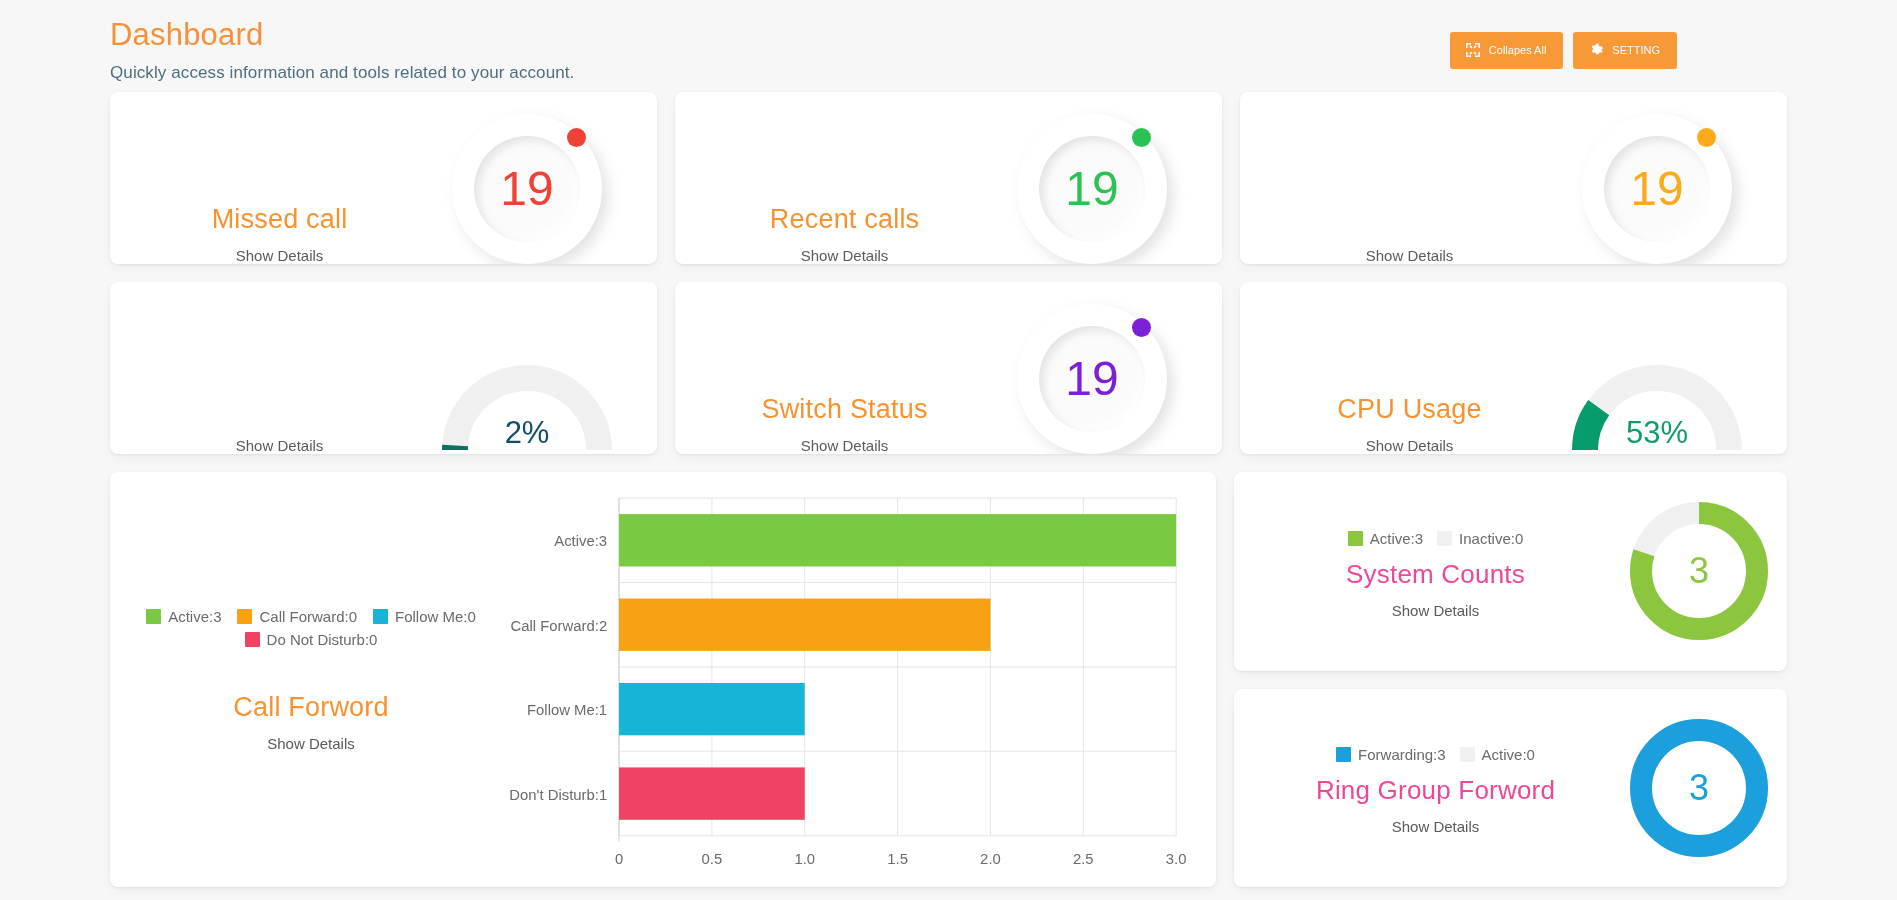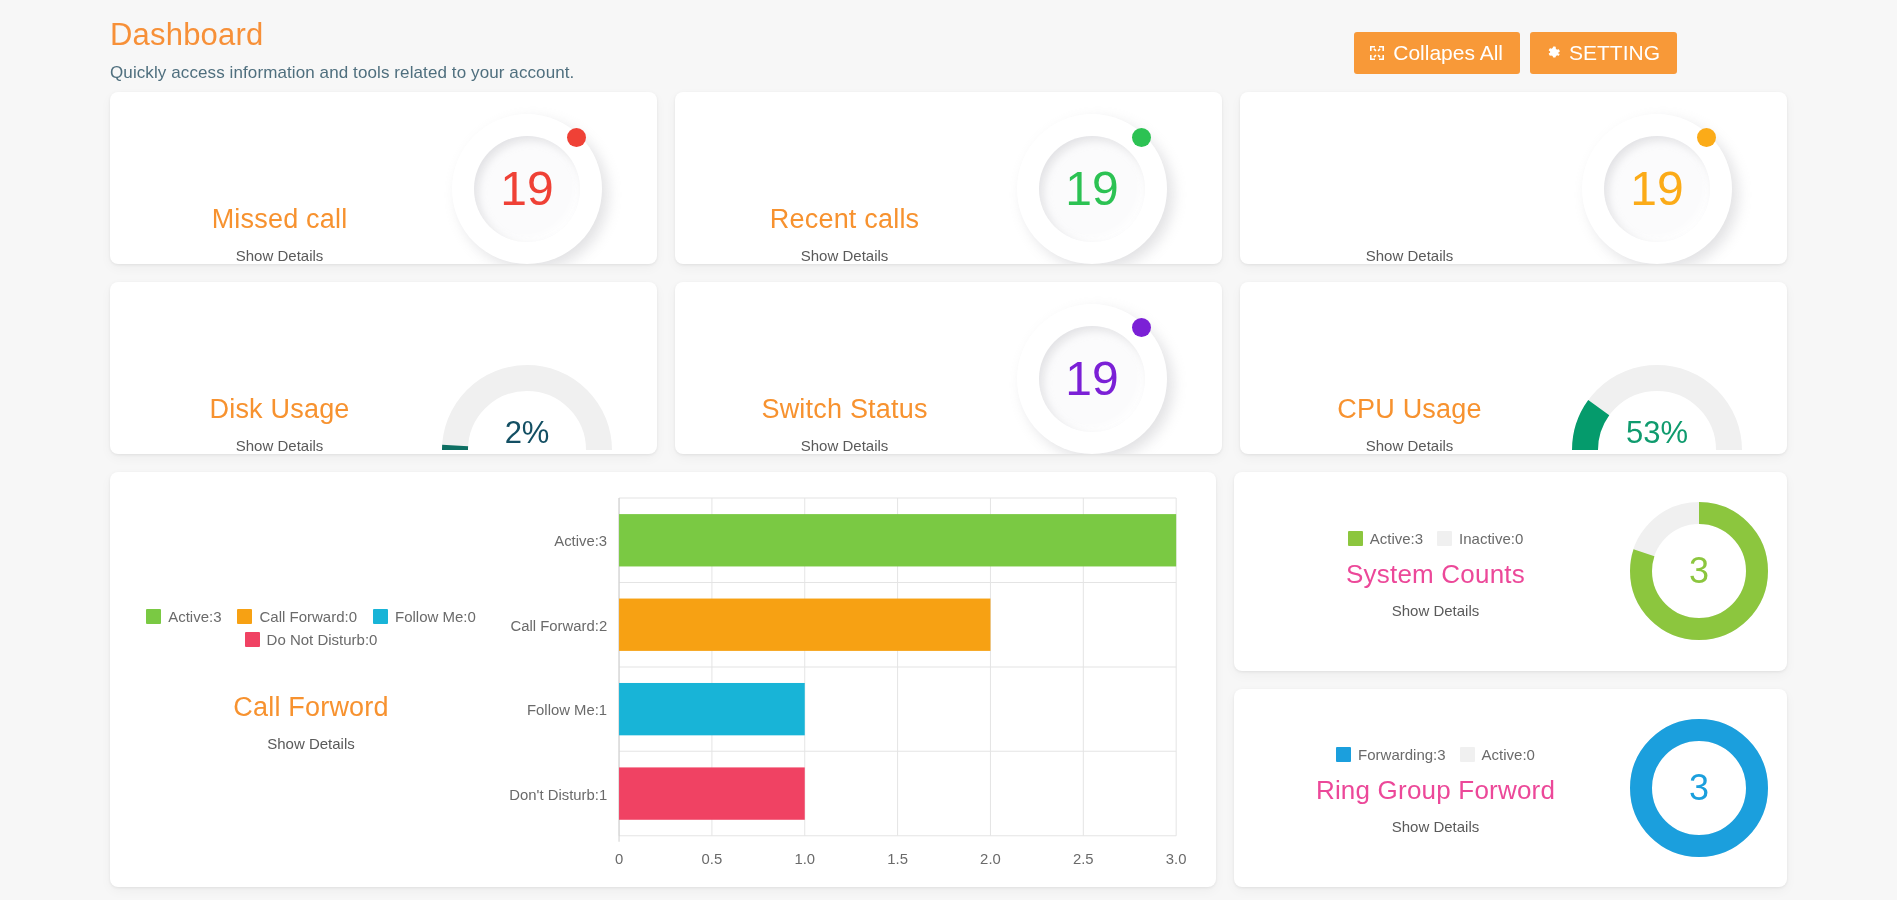--- a/index.html
+++ b/index.html
@@ -24,21 +24,21 @@
   }
   .header-actions {
     position: absolute; top: 32px; right: 110px;
     display: flex; gap: 10px; align-items: center;
   }
   .btn {
     display: inline-flex; align-items: center; gap: 8px;
     background: #f89938; color: #ffffff;
     border: none; border-radius: 3px;
     padding: 10px 17px 11px 15px;
-    font-size: 21px; font-family: "Liberation Sans", sans-serif;
+    font-size: 11px; font-family: "Liberation Sans", sans-serif;
     cursor: pointer; line-height: 1; white-space: nowrap;
   }
   .btn svg { display: block; }
 
   
   .grid { display: grid; grid-template-columns: repeat(3, 1fr); gap: 18px; }
   .card {
     background: #ffffff; border-radius: 8px;
     box-shadow: 0 1px 3px rgba(0,0,0,0.07), 0 4px 12px rgba(0,0,0,0.04);
     position: relative; overflow: hidden;
@@ -191,21 +191,20 @@
         <div class="ring-outer"></div>
         <div class="ring-inner">
           <span class="ring-value" style="color:#fbab18">19</span>
         </div>
         <div class="ring-dot" style="background:#fbab18"></div>
       </div>
         </div>
       </div>
       <div class="card stat-card">
     <div class="stat-text">
-      <div class="stat-title">Disk Usage</div>
       <div class="stat-link">Show Details</div>
     </div>
     <div class="stat-viz">
       <div class="semi-wrap">
         <svg class="semi-svg" width="190" height="100" viewBox="0 0 190 100">
           <path d="M 23 96 A 72 72 0 0 1 167 96" fill="none" stroke="#f0f0f0" stroke-width="26"></path>
           <path d="M 23 96 A 72 72 0 0 1 23.14 91.48" fill="none" stroke="#0e6f63" stroke-width="26"></path>
         </svg>
         <span class="semi-value" style="color:#134f63">2%</span>
       </div>

